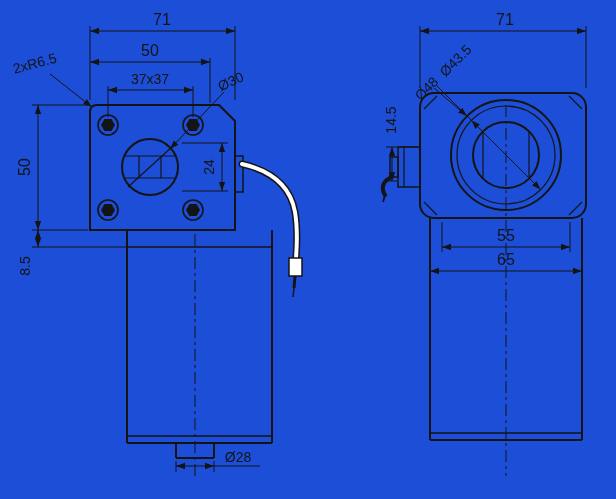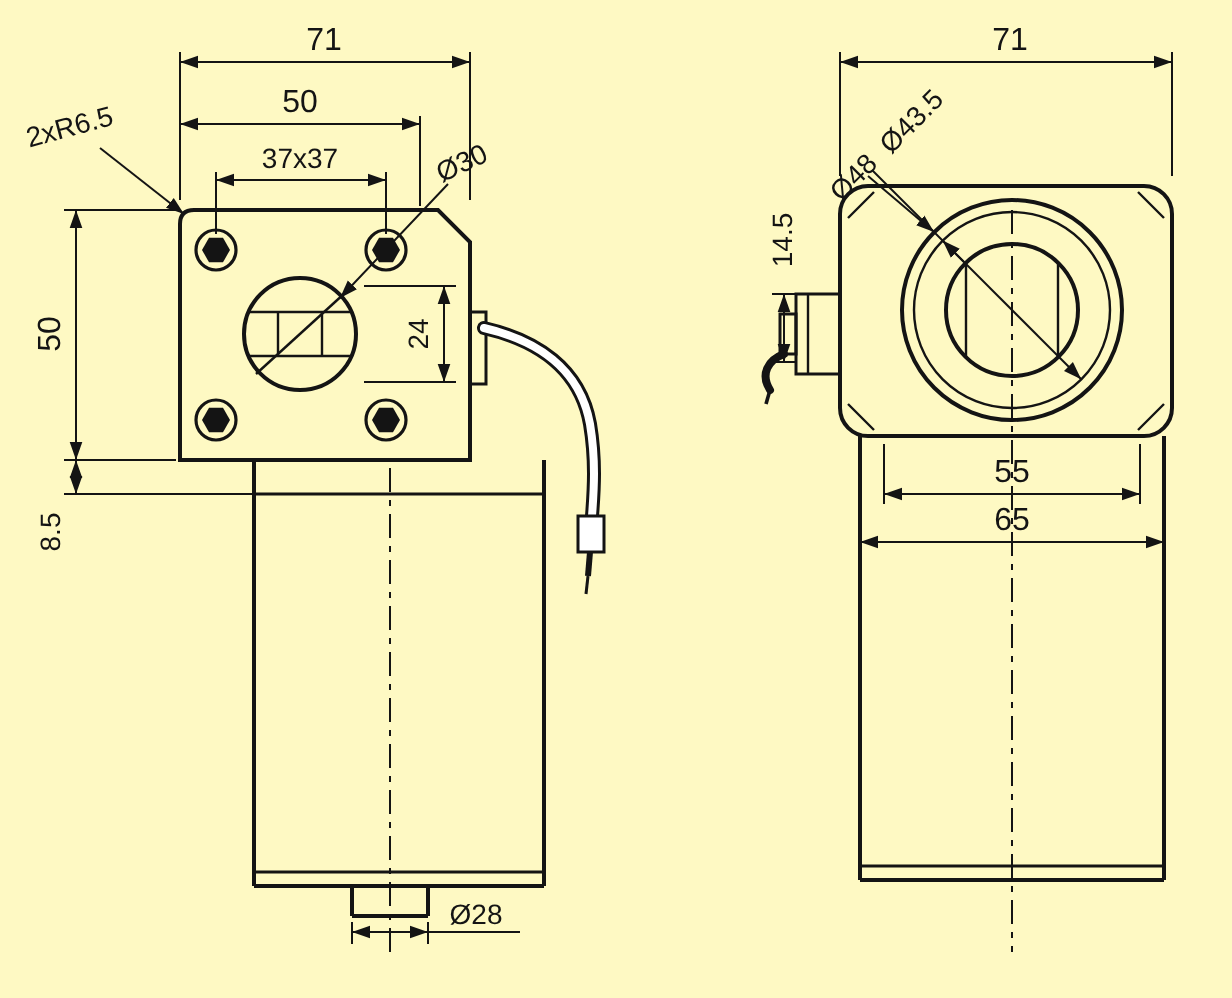--- a/index.html
+++ b/index.html
@@ -1,16 +1,16 @@
 <!DOCTYPE html>
 <html><head>
 <meta charset="utf-8">
 <style>
   html,body{margin:0;padding:0;background:#ffffff;}
-  .stage{position:relative;width:616px;height:499px;background:#fef9c3;overflow:hidden;}
+  .stage{position:relative;width:616px;height:499px;background:#1d4ed8;overflow:hidden;}
   svg{display:block;}
   text{font-family:"Liberation Sans","DejaVu Sans",sans-serif;fill:#141414;}
   .dim-lg{font-size:16px;}
   .dim-sm{font-size:14px;}
   .obj{stroke:#141414;stroke-width:2;fill:none;}
   .obj15{stroke:#141414;stroke-width:1.5;fill:none;}
   .thin{stroke:#141414;stroke-width:1.2;fill:none;}
   .dimline{stroke:#141414;stroke-width:1;fill:none;}
   .cl{stroke:#141414;stroke-width:1;fill:none;stroke-dasharray:12 4 3 4;}
   .cable{stroke:#141414;stroke-width:7;fill:none;stroke-linecap:round;}

